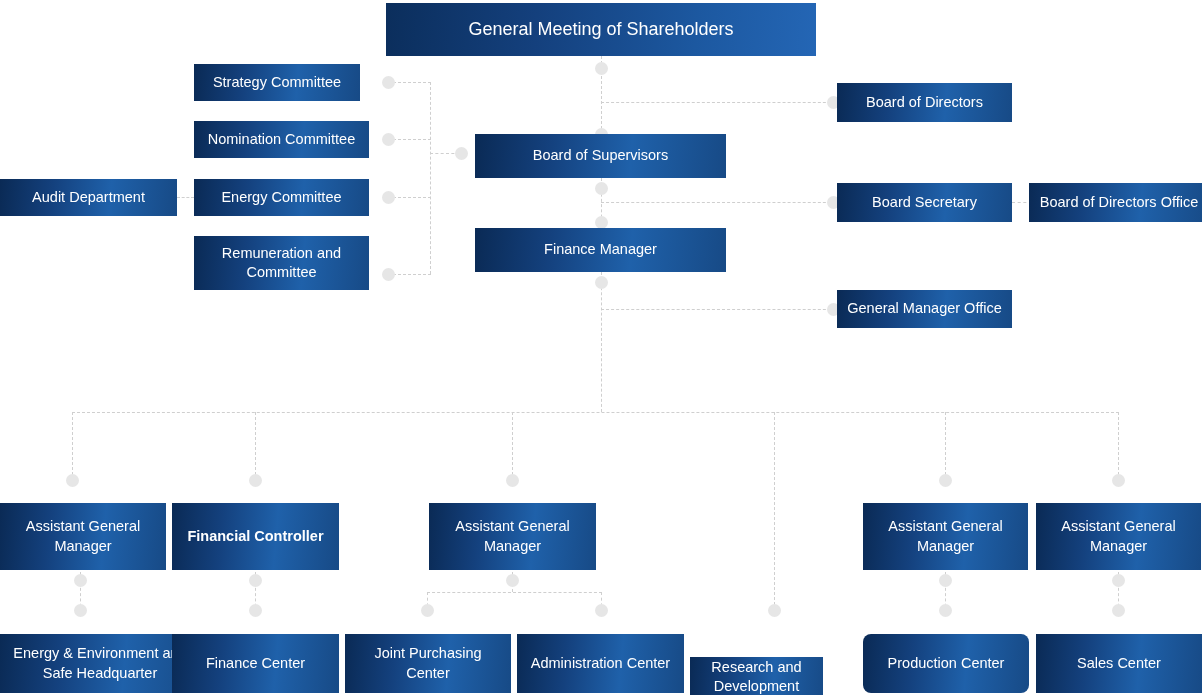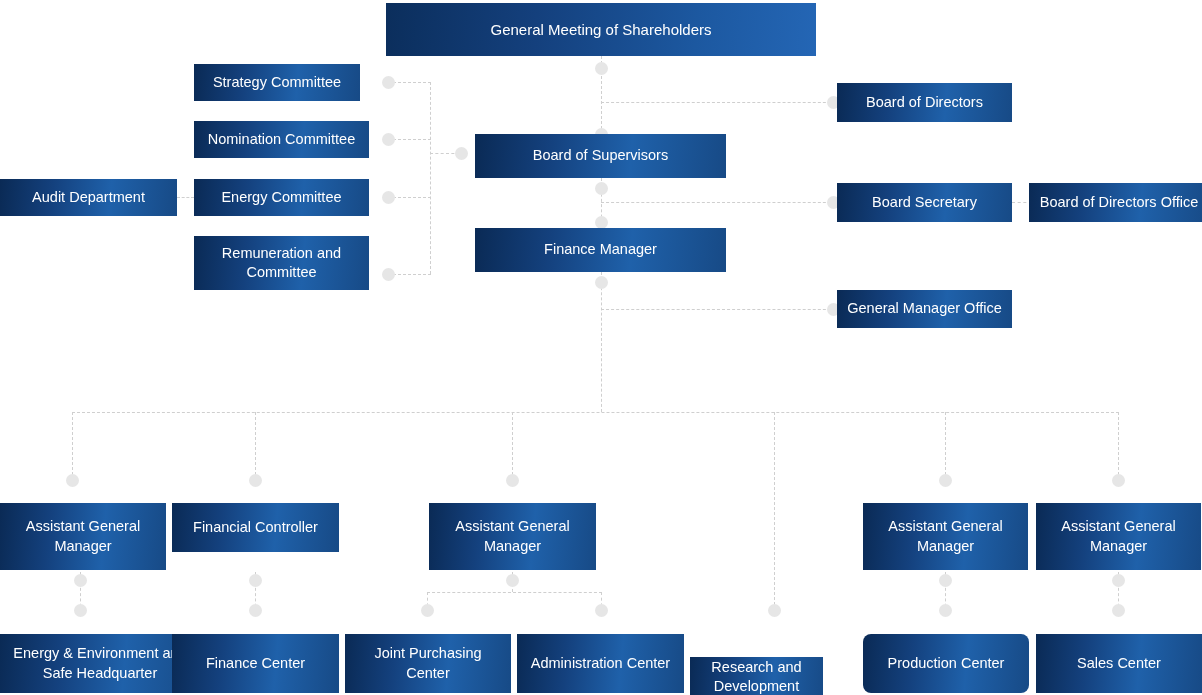--- a/index.html
+++ b/index.html
@@ -146,21 +146,21 @@
   <div class="dot" style="left:249px; top:604px;"></div>
   <div class="dot" style="left:506px; top:574px;"></div>
   <div class="dot" style="left:421px; top:604px;"></div>
   <div class="dot" style="left:595px; top:604px;"></div>
   <div class="dot" style="left:768px; top:604px;"></div>
   <div class="dot" style="left:939px; top:574px;"></div>
   <div class="dot" style="left:939px; top:604px;"></div>
   <div class="dot" style="left:1112px; top:574px;"></div>
   <div class="dot" style="left:1112px; top:604px;"></div>
 
-  <div class="node topbanner" style="left:386px; top:3px; width:430px; height:53px; font-size:15px;">General Meeting of Shareholders</div>
+  <div class="node topbanner" style="left:386px; top:3px; width:430px; height:53px; font-size:18px;">General Meeting of Shareholders</div>
 
   <div class="node rtl" style="left:837px; top:83px; width:175px; height:39px;">Board of Directors</div>
 
   <div class="node rtl" style="left:475px; top:134px; width:251px; height:44px;">Board of Supervisors</div>
 
   <div class="node rtl" style="left:475px; top:228px; width:251px; height:44px;">Finance Manager</div>
 
   <div class="node rtl" style="left:837px; top:183px; width:175px; height:39px;">Board Secretary</div>
 
   <div class="node rtl" style="left:1029px; top:183px; width:180px; height:39px;">Board of Directors Office</div>
@@ -172,21 +172,21 @@
   <div class="node rtl" style="left:194px; top:121px; width:175px; height:37px;">Nomination Committee</div>
 
   <div class="node rtl" style="left:194px; top:179px; width:175px; height:37px;">Energy Committee</div>
 
   <div class="node rtl" style="left:194px; top:236px; width:175px; height:54px;">Remuneration and Committee</div>
 
   <div class="node rtl" style="left:0px; top:179px; width:177px; height:37px;">Audit Department</div>
 
   <div class="node rtl" style="left:0px; top:503px; width:166px; height:67px;">Assistant General Manager</div>
 
-  <div class="node rtl" style="left:172px; top:503px; width:167px; height:49px;">Financial Controller</div>
+  <div class="node rtl" style="left:172px; top:503px; width:167px; height:67px;font-weight:bold;">Financial Controller</div>
 
   <div class="node rtl" style="left:429px; top:503px; width:167px; height:67px;">Assistant General Manager</div>
 
   <div class="node rtl" style="left:863px; top:503px; width:165px; height:67px;">Assistant General Manager</div>
 
   <div class="node rtl" style="left:1036px; top:503px; width:165px; height:67px;">Assistant General Manager</div>
 
   <div class="node rtl" style="left:0px; top:634px; width:200px; height:59px;">Energy &amp; Environment and Safe Headquarter</div>
 
   <div class="node rtl" style="left:172px; top:634px; width:167px; height:59px;">Finance Center</div>

